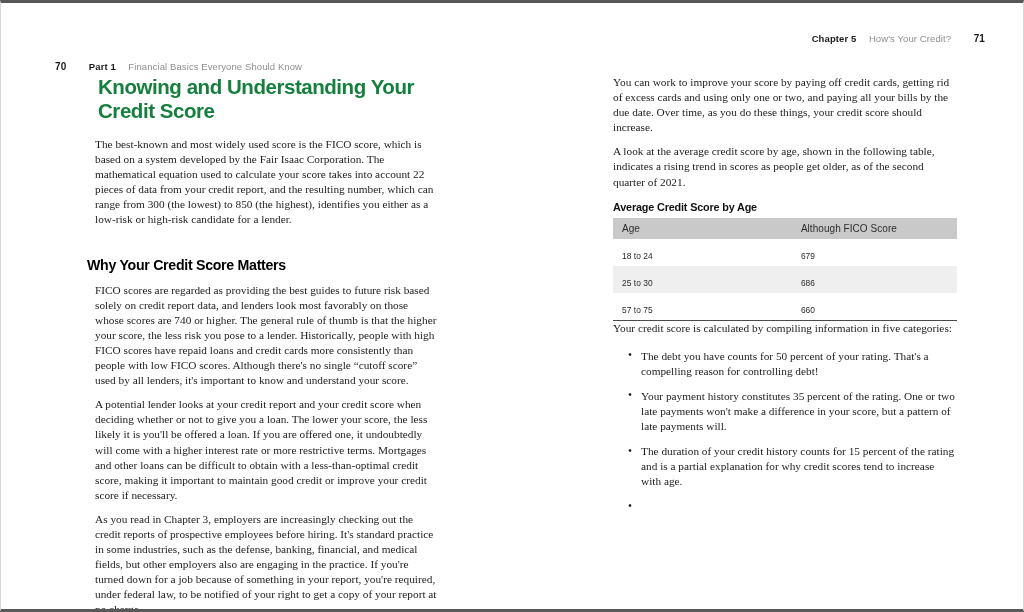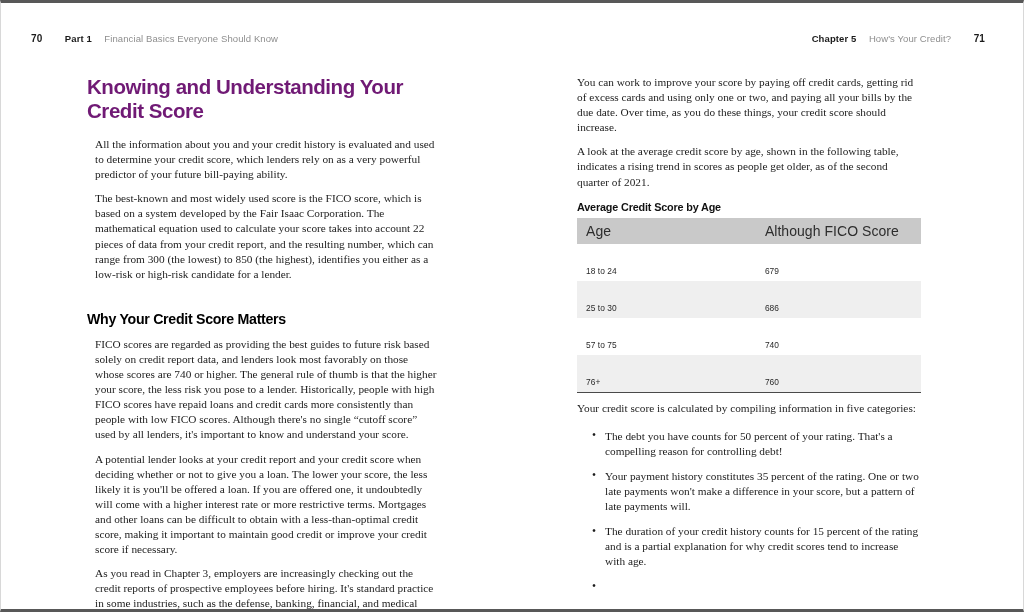--- a/index.html
+++ b/index.html
@@ -28,21 +28,21 @@
   
   .runhead {
     position: absolute;
     top: 30px;
     font-family: "Liberation Sans", sans-serif;
     font-size: 9.5px;
     letter-spacing: 0.1px;
     white-space: nowrap;
     line-height: 12px;
   }
-  .runhead.left  { left: 30px; }
+  .runhead.left  { left: 54px; margin-top: 28px; }
   .runhead.right { right: 38px; text-align: right; }
 
   .folio {
     font-weight: bold;
     color: #1a1a1a;
     font-size: 10px;
   }
   .partlabel {
     font-weight: bold;
     color: #1a1a1a;
@@ -54,31 +54,31 @@
   .sp-lg { display: inline-block; width: 17px; }
   .sp-sm { display: inline-block; width: 7px; }
 
   
   .col {
     position: absolute;
     top: 72px;
     width: 352px;
   }
   .col.left  { left: 86px; }
-  .col.right { left: 568px; }
+  .col.right { left: 604px; }
 
   
   h1.chapter-title {
     font-family: "Liberation Sans", sans-serif;
     font-weight: bold;
     font-size: 20.5px;
     line-height: 23.5px;
     letter-spacing: -0.45px;
-    color: #701a75;
-    margin: 0 0 15px 0;
+    color: #15803d;
+    margin: 0 0 15px 11px;
   }
   h2.section-title {
     font-family: "Liberation Sans", sans-serif;
     font-weight: bold;
     font-size: 14.2px;
     line-height: 18px;
     letter-spacing: -0.3px;
     color: #000000;
     margin: 28px 0 9px 0;
   }
@@ -90,21 +90,21 @@
     line-height: 15.1px;
     color: #1c1c1c;
     margin: 0 0 9px 0;
     text-align: left;
     padding-left: 8px;
   }
   p.body:last-child { margin-bottom: 0; }
 
   
   .table-wrap {
-    margin: 10px 0 8px 8px;
+    margin: 10px 0 0 8px;
     width: 344px;
   }
   .table-title {
     font-family: "Liberation Sans", sans-serif;
     font-weight: bold;
     font-size: 10.8px;
     letter-spacing: -0.15px;
     color: #111111;
     margin: 0 0 4px 0;
     line-height: 14px;
@@ -117,24 +117,24 @@
     color: #2a2a2a;
     border-bottom: 1.6px solid #4a4a4a;
   }
   table.fico th {
     background: #c9c9c9;
     text-align: left;
     font-weight: normal;
     color: #2d2d2d;
     padding: 5px 0 5px 9px;
     letter-spacing: 0.05px;
-    font-size: 14px;
+    font-size: 10px;
   }
   table.fico td {
-    padding: 22px 0 5px 9px;
+    padding: 12px 0 5px 9px;
     letter-spacing: 0.05px;
   }
   table.fico tbody tr:nth-child(even) td { background: #efefef; }
   table.fico tbody tr:nth-child(odd)  td { background: #ffffff; }
   table.fico .col-age   { width: 52%; }
   table.fico .col-score { width: 48%; }
 
   
   ul.bullets {
     margin: 13px 0 0 0;
@@ -178,21 +178,20 @@
     <span class="sp-sm"></span>
     <span class="runtitle">How's Your Credit?</span>
     <span class="sp-lg"></span>
     <span class="folio">71</span>
   </div>
 
   <div class="col left">
 
     <h1 class="chapter-title">Knowing and Understanding Your Credit Score</h1>
 
-    <p class="body">All the information about you and your credit history is evaluated and used to determine your credit score, which lenders rely on as a very powerful predictor of your future bill-paying ability.</p>
     <p class="body">The best-known and most widely used score is the FICO score, which is based on a system developed by the Fair Isaac Corporation. The mathematical equation used to calculate your score takes into account 22 pieces of data from your credit report, and the resulting number, which can range from 300 (the lowest) to 850 (the highest), identifies you either as a low-risk or high-risk candidate for a lender.</p>
 
     <h2 class="section-title">Why Your Credit Score Matters</h2>
 
     <p class="body">FICO scores are regarded as providing the best guides to future risk based solely on credit report data, and lenders look most favorably on those whose scores are 740 or higher. The general rule of thumb is that the higher your score, the less risk you pose to a lender. Historically, people with high FICO scores have repaid loans and credit cards more consistently than people with low FICO scores. Although there's no single “cutoff score” used by all lenders, it's important to know and understand your score.</p>
     <p class="body">A potential lender looks at your credit report and your credit score when deciding whether or not to give you a loan. The lower your score, the less likely it is you'll be offered a loan. If you are offered one, it undoubtedly will come with a higher interest rate or more restrictive terms. Mortgages and other loans can be difficult to obtain with a less-than-optimal credit score, making it important to maintain good credit or improve your credit score if necessary.</p>
     <p class="body">As you read in Chapter 3, employers are increasingly checking out the credit reports of prospective employees before hiring. It's standard practice in some industries, such as the defense, banking, financial, and medical fields, but other employers also are engaging in the practice. If you're turned down for a job because of something in your report, you're required, under federal law, to be notified of your right to get a copy of your report at no charge.</p>
   </div>
 
   <div class="col right">
@@ -213,25 +212,21 @@
             <tr>
               <td class="col-age">18 to 24</td>
               <td class="col-score">679</td>
             </tr>
             <tr>
               <td class="col-age">25 to 30</td>
               <td class="col-score">686</td>
             </tr>
             <tr>
               <td class="col-age">57 to 75</td>
-              <td class="col-score">740</td>
-            </tr>
-            <tr>
-              <td class="col-age">76+</td>
-              <td class="col-score">760</td>
+              <td class="col-score">660</td>
             </tr>
           </tbody>
       </table>
     </div>
 
 
     <p class="body">Your credit score is calculated by compiling information in five categories:</p>
 
     <ul class="bullets" id="fico-bullets">
         <li><span class="bullet-dot">•</span><span>The debt you have counts for 50 percent of your rating. That's a compelling reason for controlling debt!</span></li>

